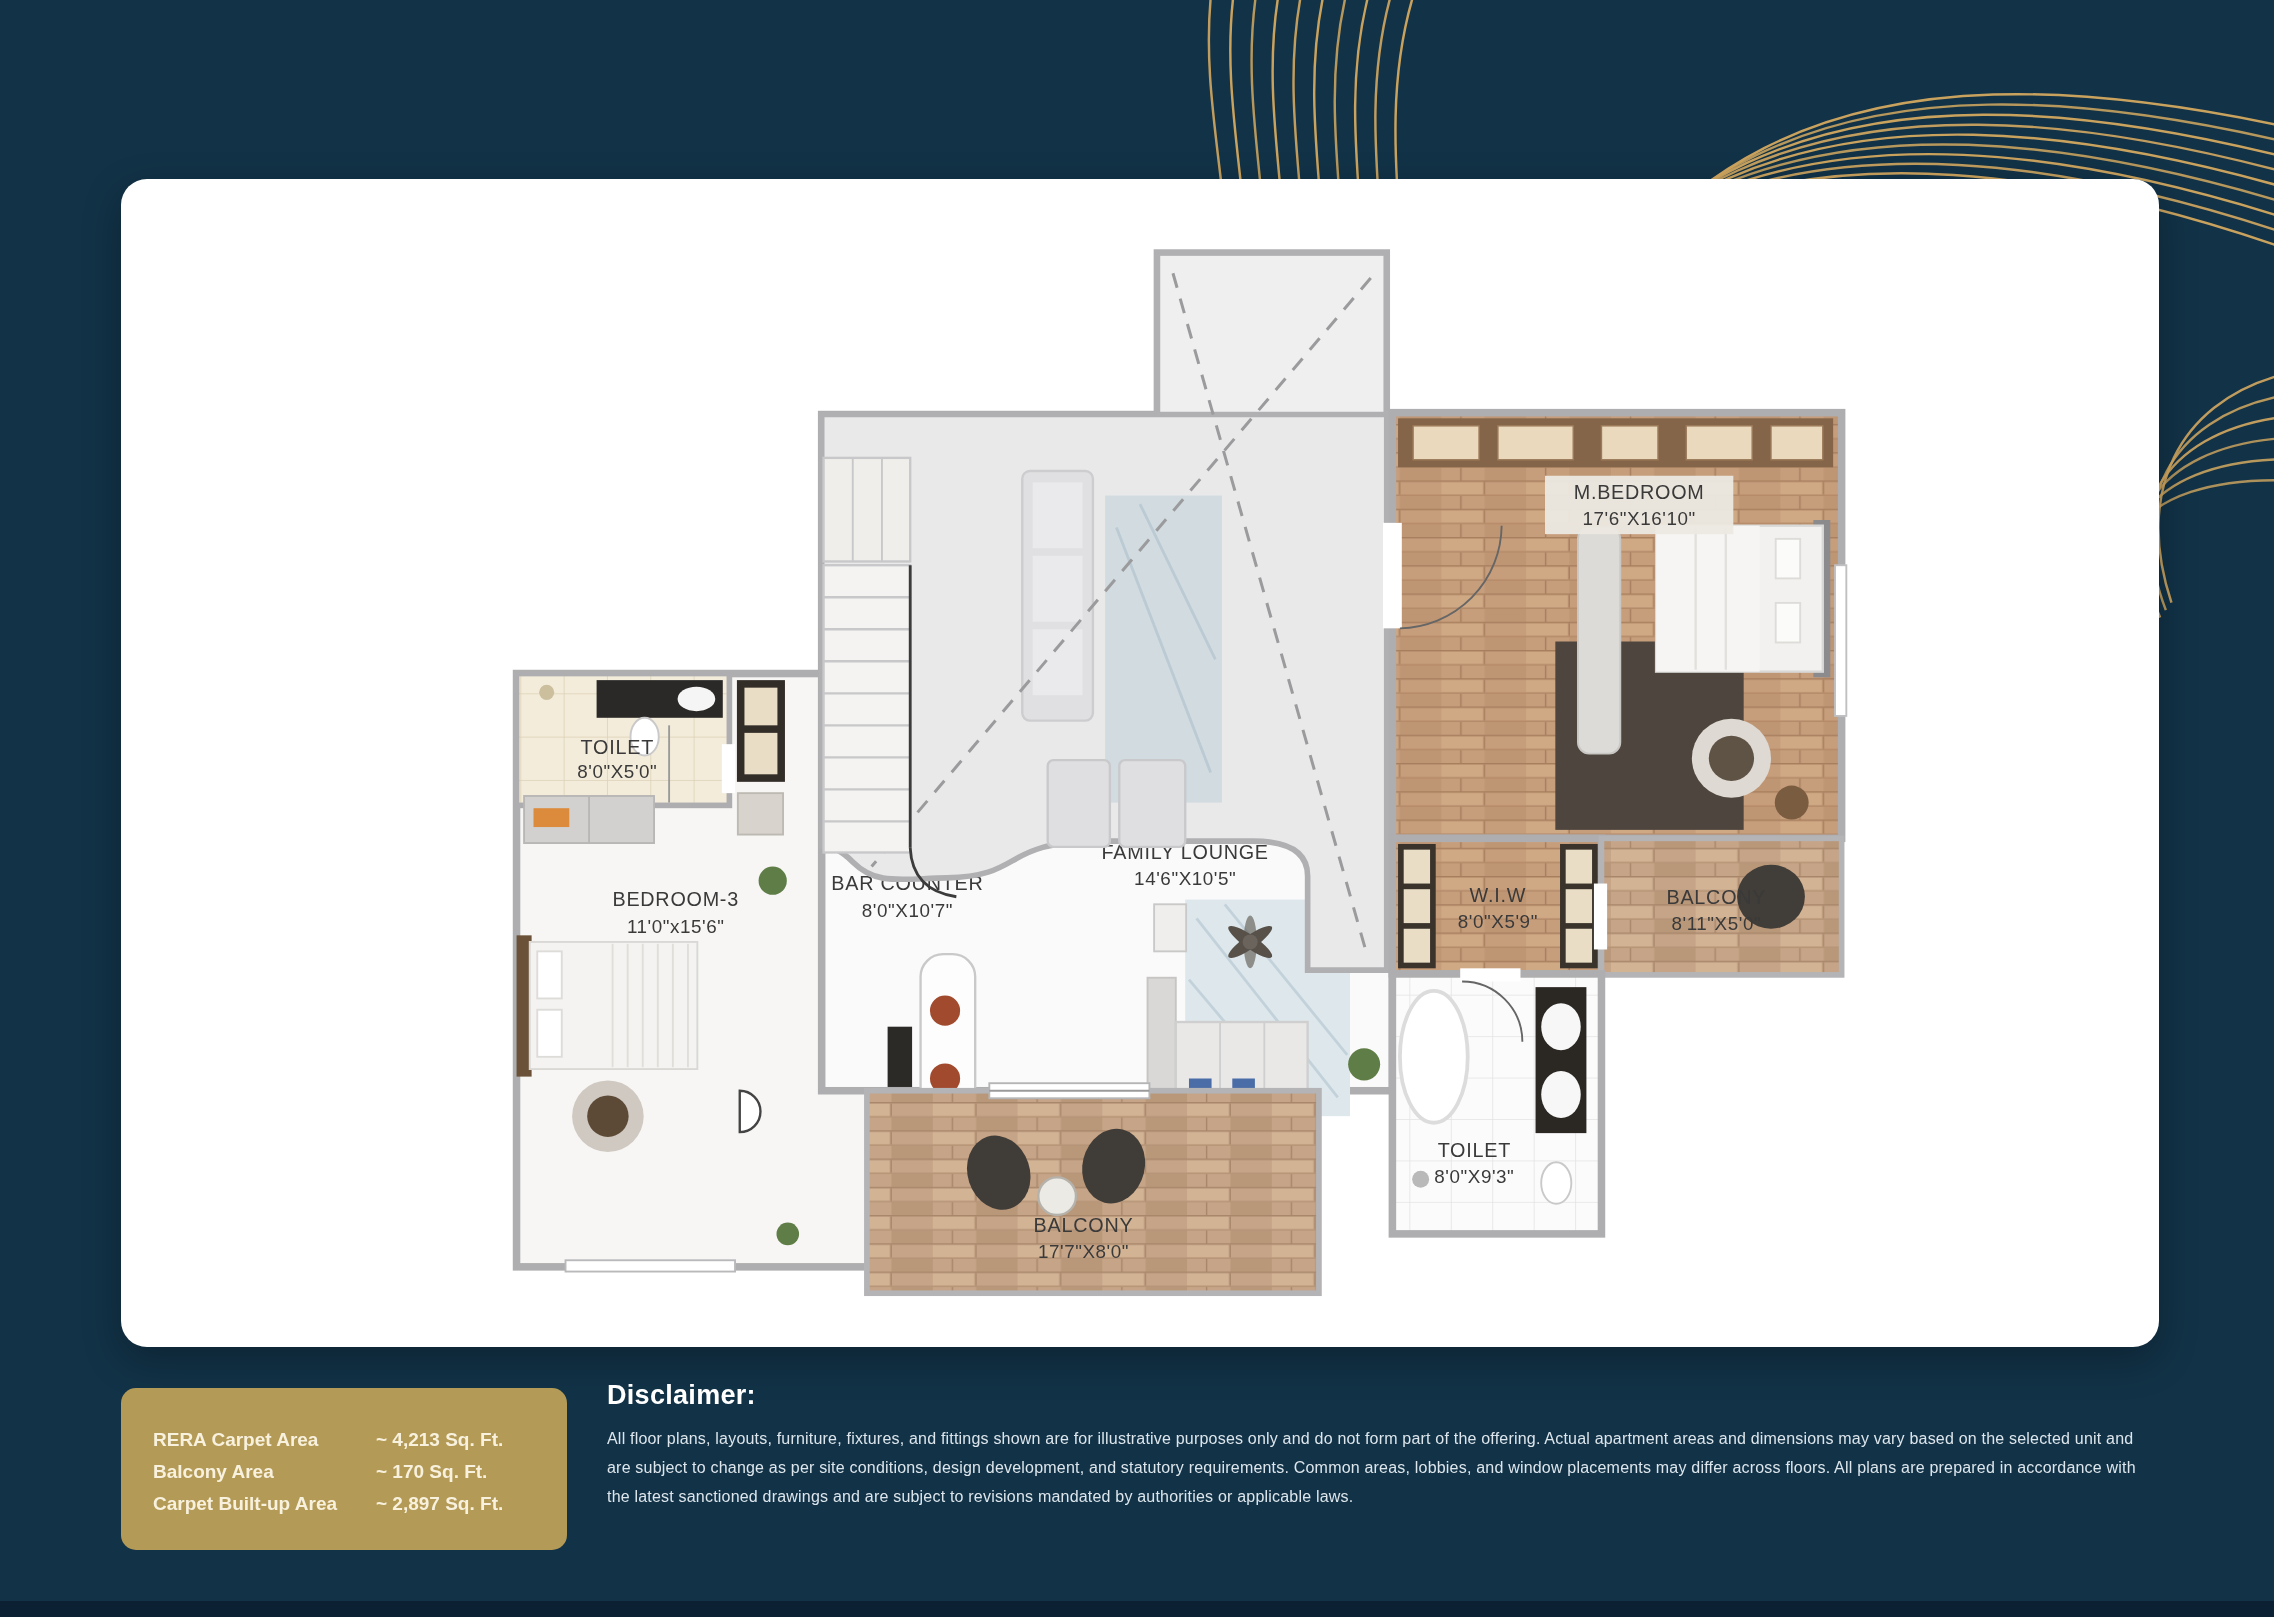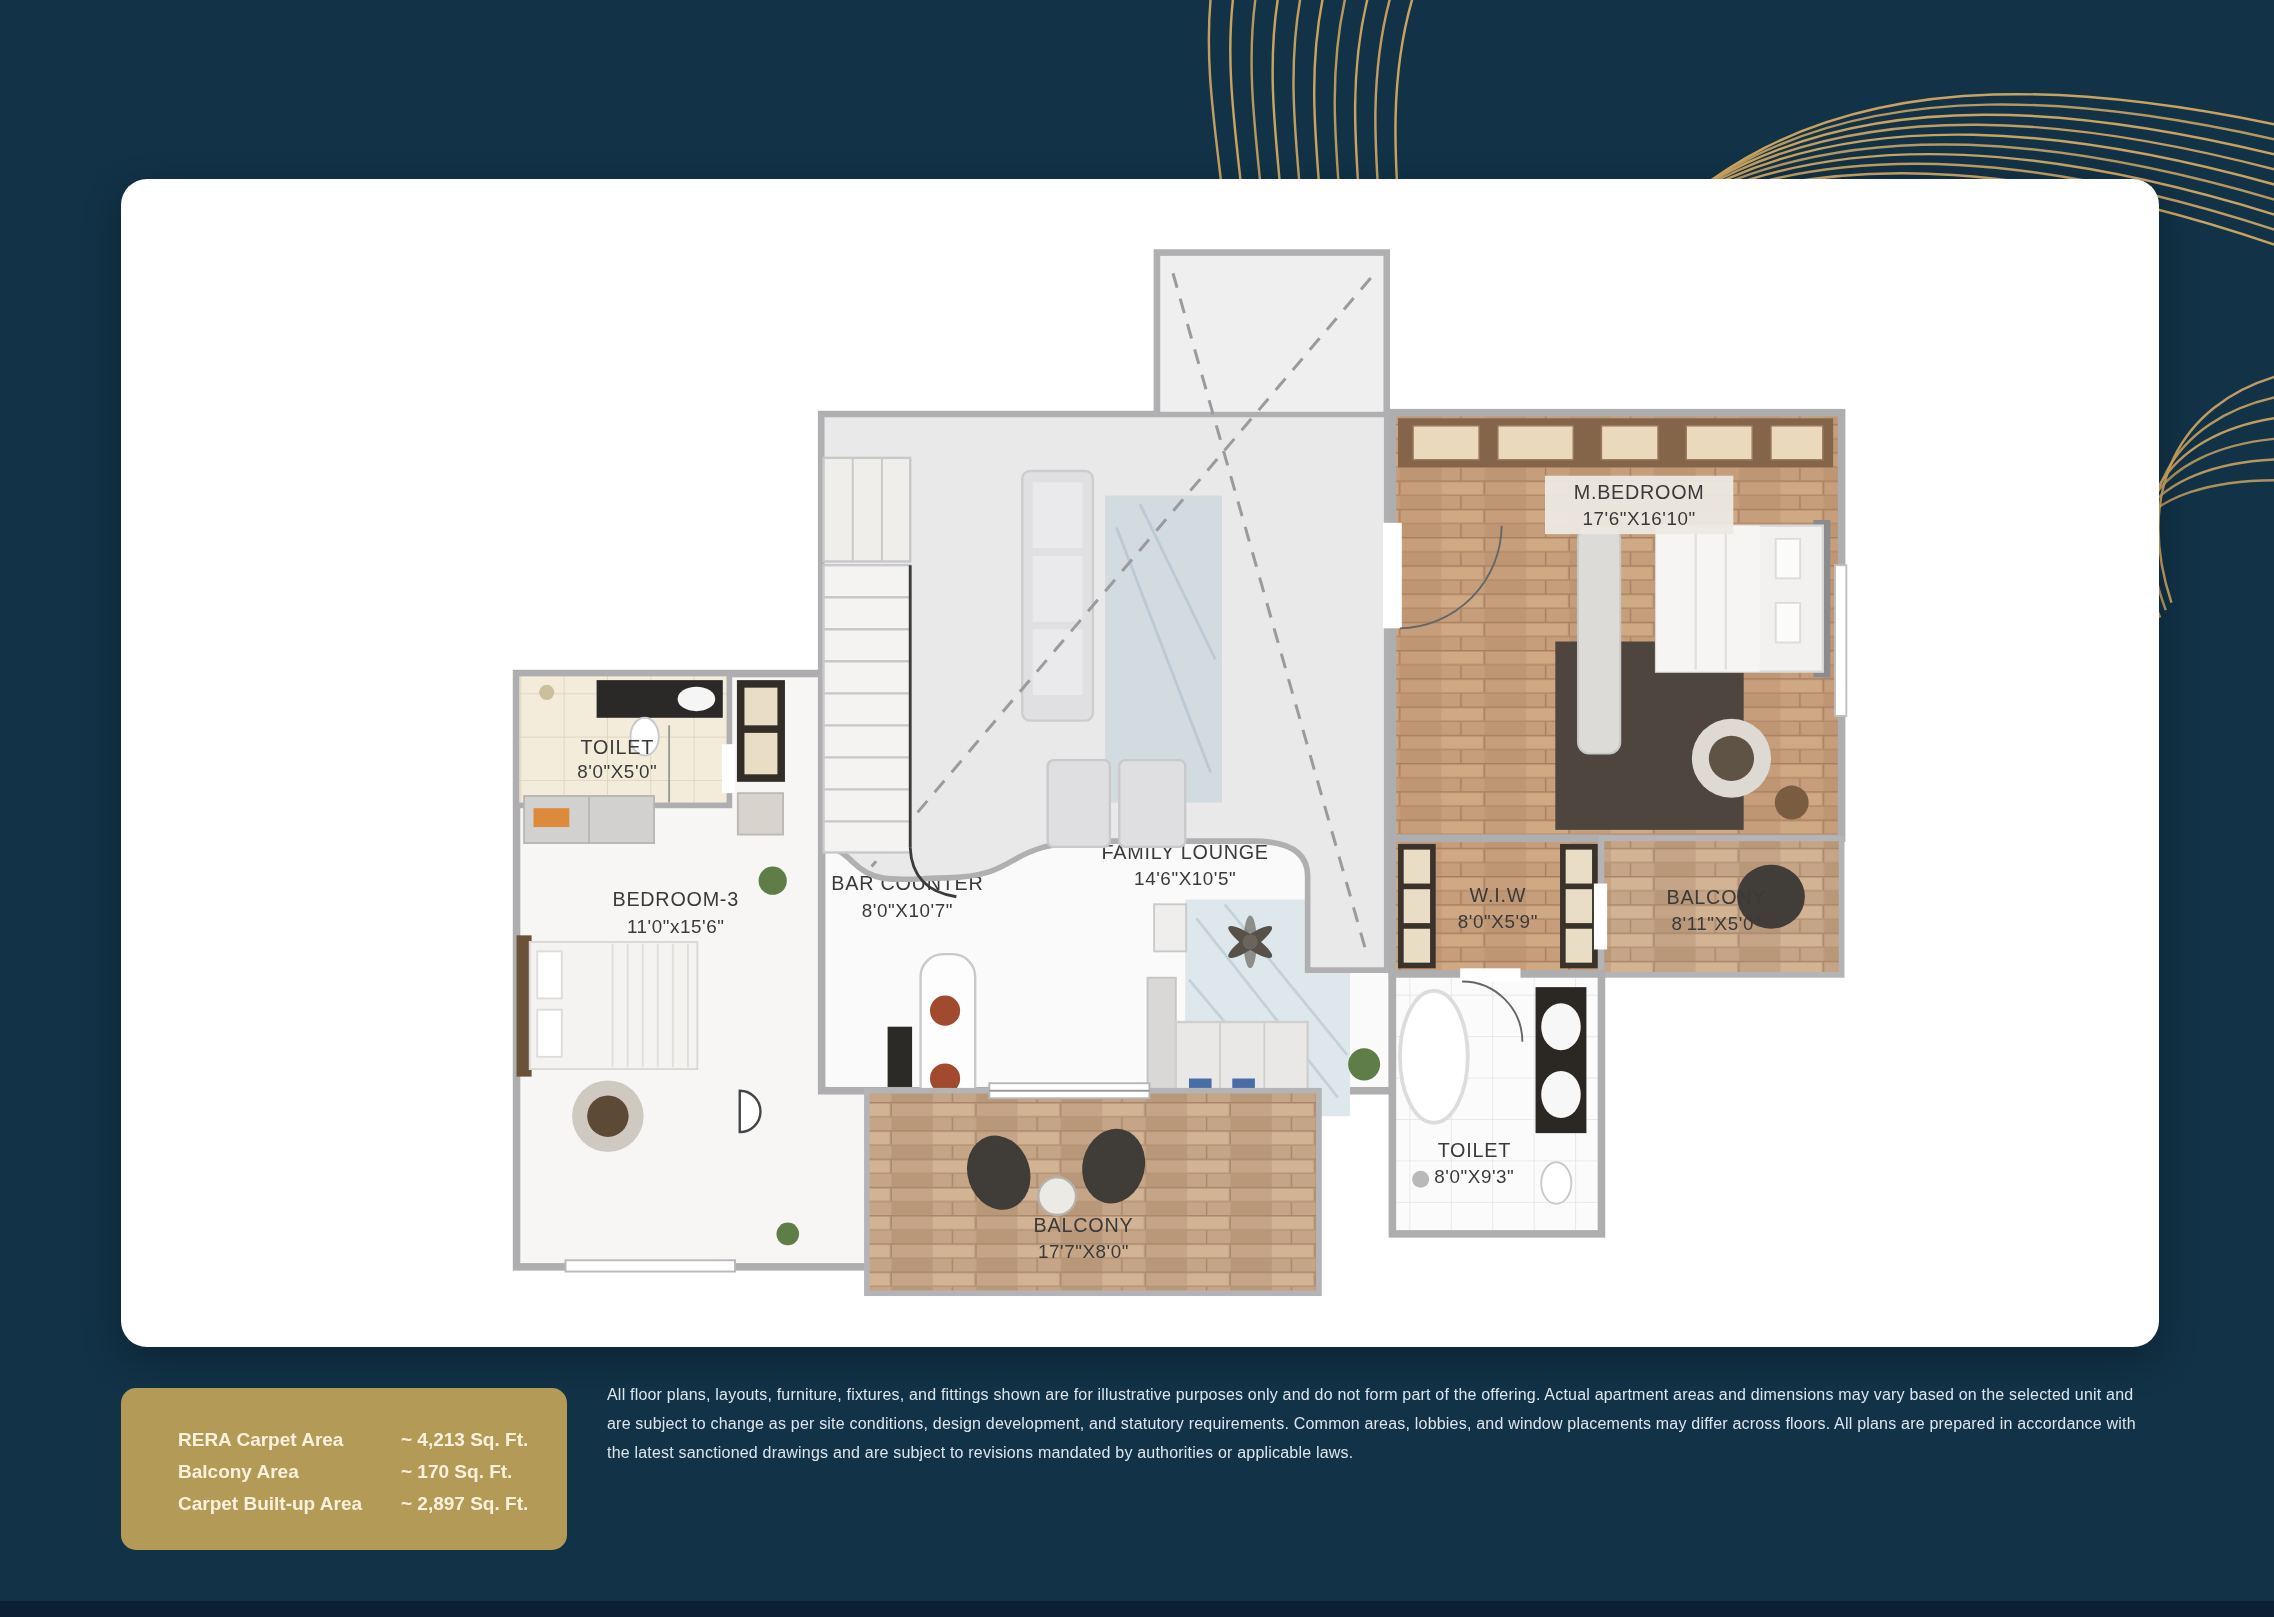--- a/index.html
+++ b/index.html
@@ -7,21 +7,21 @@
          font-family:"Liberation Sans",sans-serif;}
   .swirls{position:absolute;top:0;right:0;pointer-events:none;}
   .page-title{position:absolute;left:121px;top:111px;font-size:49px;font-weight:500;
               color:#e4edf3;letter-spacing:0.9px;}
   .card{position:absolute;left:121px;top:179px;width:2038px;height:1168px;background:#ffffff;
         border-radius:26px;box-shadow:0 13px 38px rgba(0,0,0,.28);overflow:hidden;}
   .plan-svg{position:absolute;left:0;top:0;}
   .room-label{font-size:21px;font-weight:500;letter-spacing:.8px;fill:#3a3a3a;}
   .room-dims{font-size:20px;font-weight:500;letter-spacing:.6px;fill:#3a3a3a;}
   .area-box{position:absolute;left:121px;top:1388px;width:446px;height:162px;background:#b39a56;
-            border-radius:15px;box-sizing:border-box;padding:36px 0 0 57px;}
+            border-radius:15px;box-sizing:border-box;padding:36px 0 0 32px;}
   .area-row{display:flex;height:32px;align-items:center;font-size:19px;font-weight:700;color:#f8f1dd;}
   .area-label{width:223px;}
   .area-value{flex:1;}
   .disclaimer{position:absolute;left:607px;top:1380px;width:1554px;color:#dde6ec;}
   .disclaimer h2{margin:0 0 13px 0;font-size:27px;font-weight:700;color:#ffffff;letter-spacing:0.3px;}
   .disclaimer p{margin:0;font-size:16px;line-height:29px;font-weight:400;letter-spacing:0.2px;}
   .bottom-strip{position:absolute;left:0;top:1601px;width:2275px;height:17px;background:#0b2133;}
 </style>
 </head>
 <body>
@@ -307,18 +307,19 @@
       <span class="area-label">Balcony Area</span>
       <span class="area-value">~ 170 Sq. Ft.</span>
     </div>
     <div class="area-row">
       <span class="area-label">Carpet Built-up Area</span>
       <span class="area-value">~ 2,897 Sq. Ft.</span>
     </div>
   </div>
 
   <div class="disclaimer">
+    <h2>Disclaimer:</h2>
     <p>All floor plans, layouts, furniture, fixtures, and fittings shown are for illustrative purposes only and do not form part of the offering. Actual apartment areas and dimensions may vary based on the selected unit and are subject to change as per site conditions, design development, and statutory requirements. Common areas, lobbies, and window placements may differ across floors. All plans are prepared in accordance with the latest sanctioned drawings and are subject to revisions mandated by authorities or applicable laws.</p>
   </div>
 
   <div class="bottom-strip"></div>
 </div>
 
 
 </body></html>

